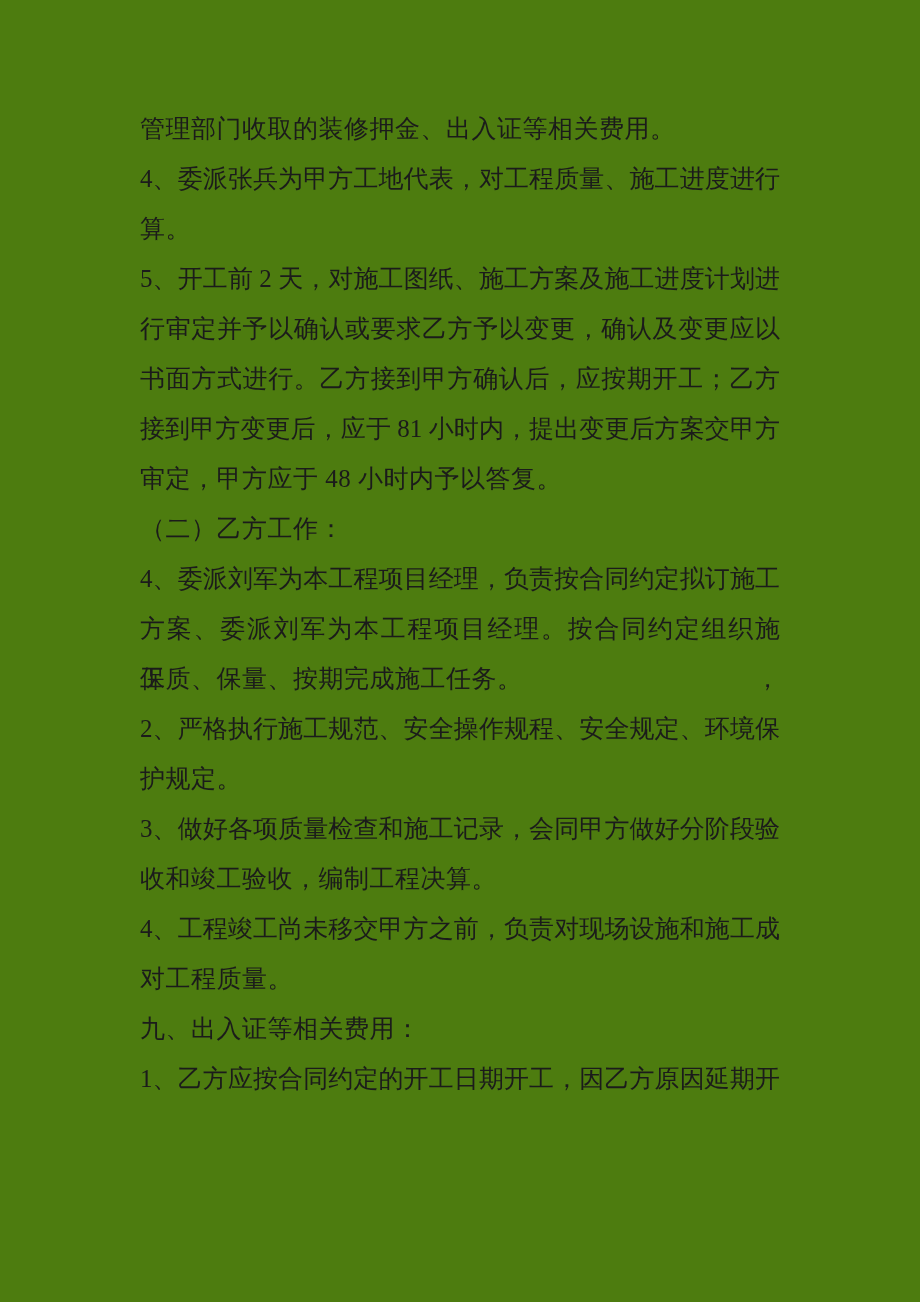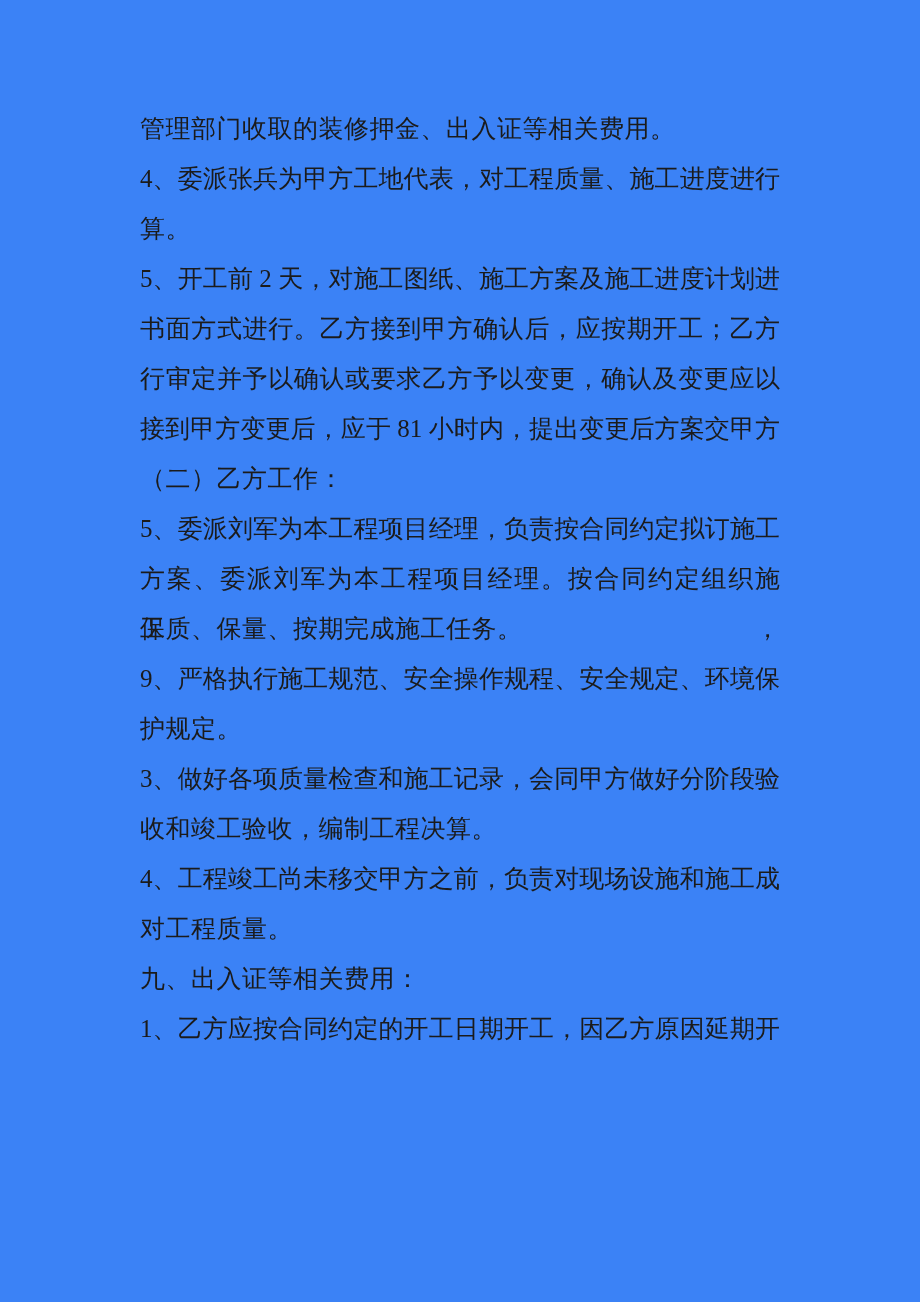--- a/index.html
+++ b/index.html
@@ -4,21 +4,21 @@
 <style>
   html, body {
     margin: 0;
     padding: 0;
     background: #ffffff;
   }
   .page {
     position: relative;
     width: 920px;
     height: 1302px;
-    background: #3b82f6;
+    background: #4d7c0f;
     overflow: hidden;
     font-family: "Liberation Serif", "DejaVu Serif", serif;
   }
   .doc-body {
     position: absolute;
     top: 104px;
     left: 140px;
     width: 640px;
   }
   .text-line {
@@ -40,28 +40,29 @@
 </style>
 </head>
 <body>
 
 <div class="page">
   <div class="doc-body" id="doc-body">
       <div class="text-line">管理部门收取的装修押金、出入证等相关费用。</div>
       <div class="text-line full">4、委派张兵为甲方工地代表，对工程质量、施工进度进行</div>
       <div class="text-line">算。</div>
       <div class="text-line full">5、开工前 2 天，对施工图纸、施工方案及施工进度计划进</div>
+      <div class="text-line full">行审定并予以确认或要求乙方予以变更，确认及变更应以</div>
       <div class="text-line full">书面方式进行。乙方接到甲方确认后，应按期开工；乙方</div>
-      <div class="text-line full">行审定并予以确认或要求乙方予以变更，确认及变更应以</div>
       <div class="text-line full">接到甲方变更后，应于 81 小时内，提出变更后方案交甲方</div>
+      <div class="text-line">审定，甲方应于 48 小时内予以答复。</div>
       <div class="text-line">（二）乙方工作：</div>
-      <div class="text-line full">5、委派刘军为本工程项目经理，负责按合同约定拟订施工</div>
+      <div class="text-line full">4、委派刘军为本工程项目经理，负责按合同约定拟订施工</div>
       <div class="text-line full">方案、委派刘军为本工程项目经理。按合同约定组织施工，</div>
       <div class="text-line">保质、保量、按期完成施工任务。</div>
-      <div class="text-line full">9、严格执行施工规范、安全操作规程、安全规定、环境保</div>
+      <div class="text-line full">2、严格执行施工规范、安全操作规程、安全规定、环境保</div>
       <div class="text-line">护规定。</div>
       <div class="text-line full">3、做好各项质量检查和施工记录，会同甲方做好分阶段验</div>
       <div class="text-line">收和竣工验收，编制工程决算。</div>
       <div class="text-line full">4、工程竣工尚未移交甲方之前，负责对现场设施和施工成</div>
       <div class="text-line">对工程质量。</div>
       <div class="text-line">九、出入证等相关费用：</div>
       <div class="text-line full">1、乙方应按合同约定的开工日期开工，因乙方原因延期开</div>
     </div>
 </div>
 

